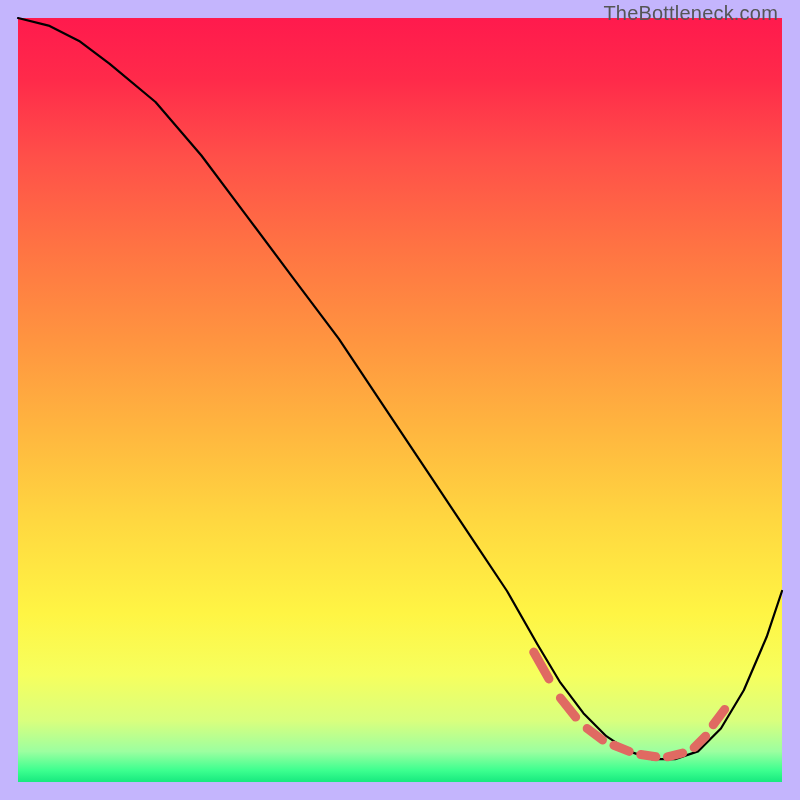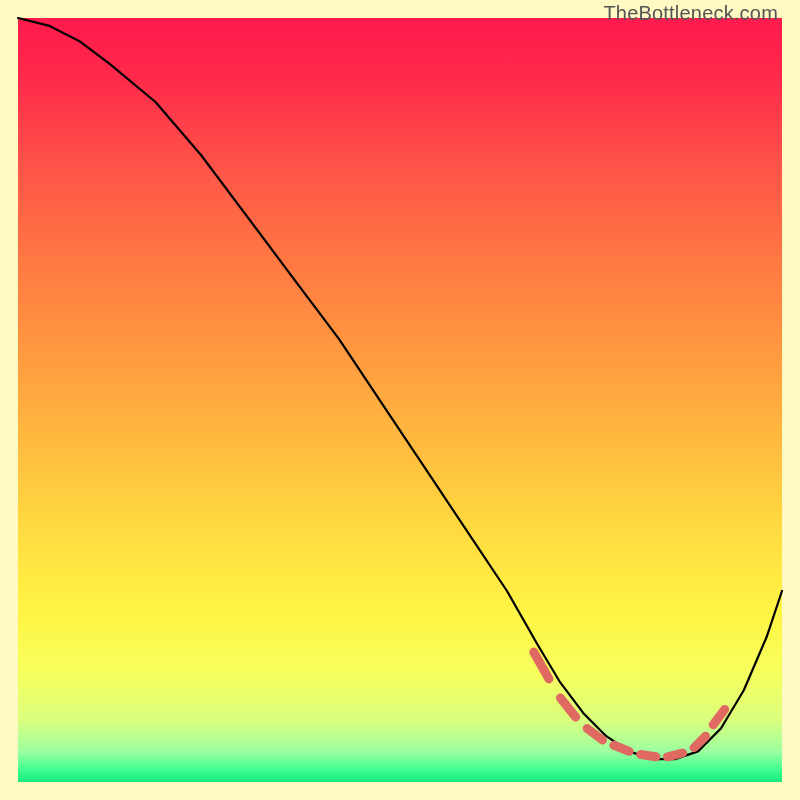--- a/index.html
+++ b/index.html
@@ -8,21 +8,21 @@
     width: 800px;
     height: 800px;
     overflow: hidden;
     background: #000;
     font-family: Arial, Helvetica, sans-serif;
   }
   .frame {
     position: relative;
     width: 800px;
     height: 800px;
-    background: #fef9c3;
+    background: #c4b5fd;
   }
   .plot {
     position: absolute;
     left: 18px;
     top: 18px;
     width: 764px;
     height: 764px;
     background: linear-gradient(to bottom,
       #ff1a4d 0%,
       #ff2a4a 8%,

